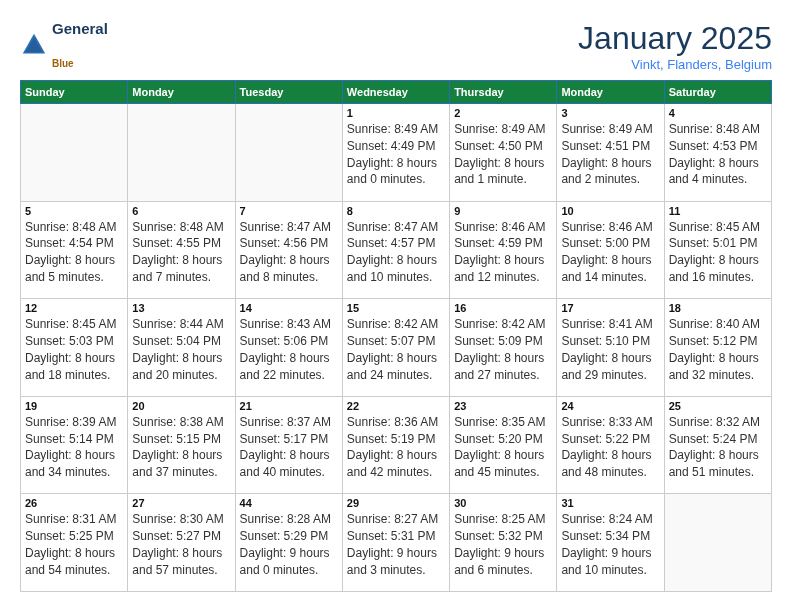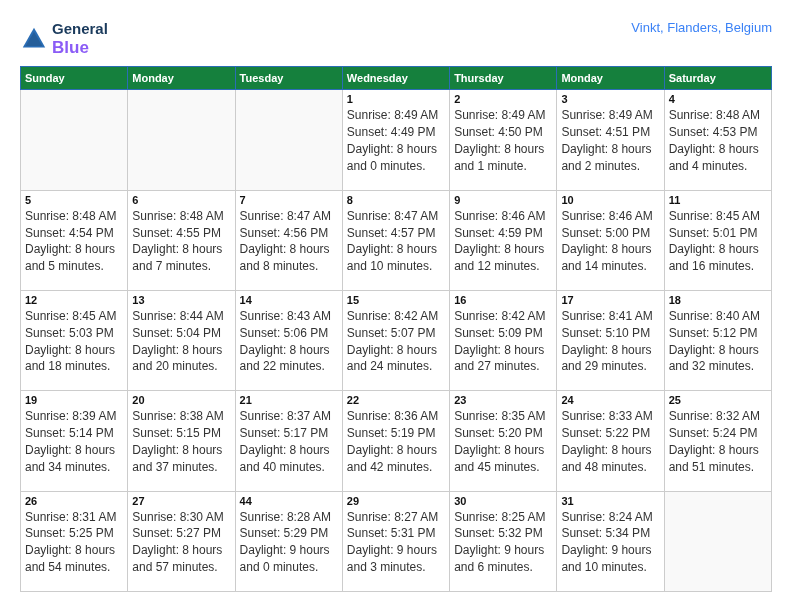--- a/index.html
+++ b/index.html
@@ -89,24 +89,25 @@
 
 <div class="page">
   <div class="header">
     <div class="logo">
       <svg class="logo-icon" viewBox="0 0 40 40">
         <polygon points="20,4 36,32 4,32" fill="#2a6db5"></polygon>
         <polygon points="20,10 32,30 8,30" fill="#1a3a5c" opacity="0.3"></polygon>
       </svg>
       <div>
         <div style="font-size:15px;font-weight:bold;color:#1a3a5c;line-height:1.2;">General</div>
-        <div style="font-size:17px;font-weight:bold;color:#8b5cf6;line-height:1.2;">Blue</div>
+        <div style="font-size:10px;font-weight:bold;color:#a16207;line-height:1.2;margin-top:20px;">Blue</div>
       </div>
     </div>
     <div class="title-section">
+      <div class="month-title">January 2025</div>
       <div class="location">Vinkt, Flanders, Belgium</div>
     </div>
   </div>
 
   <table class="calendar">
     <thead>
       <tr>
       <th>Sunday</th>
           <th>Monday</th>
           <th>Tuesday</th>

